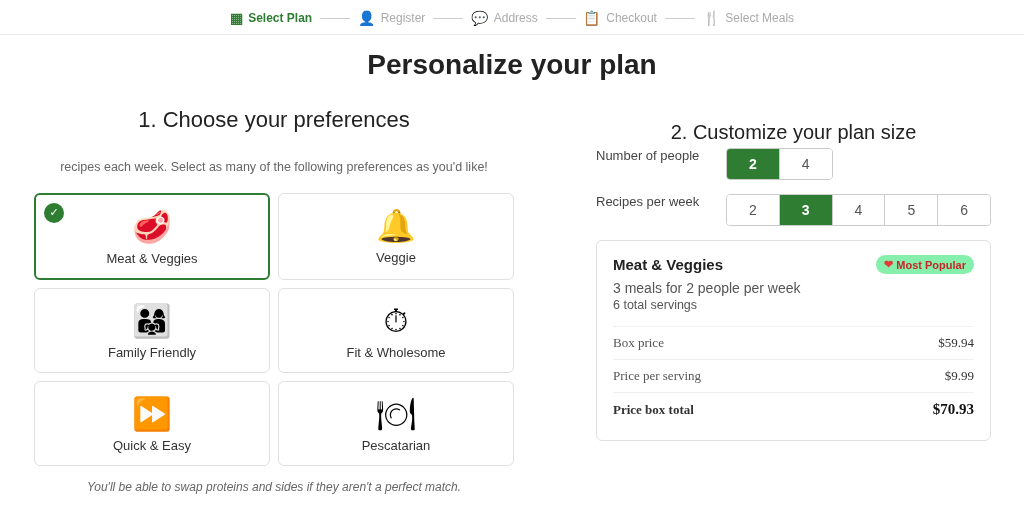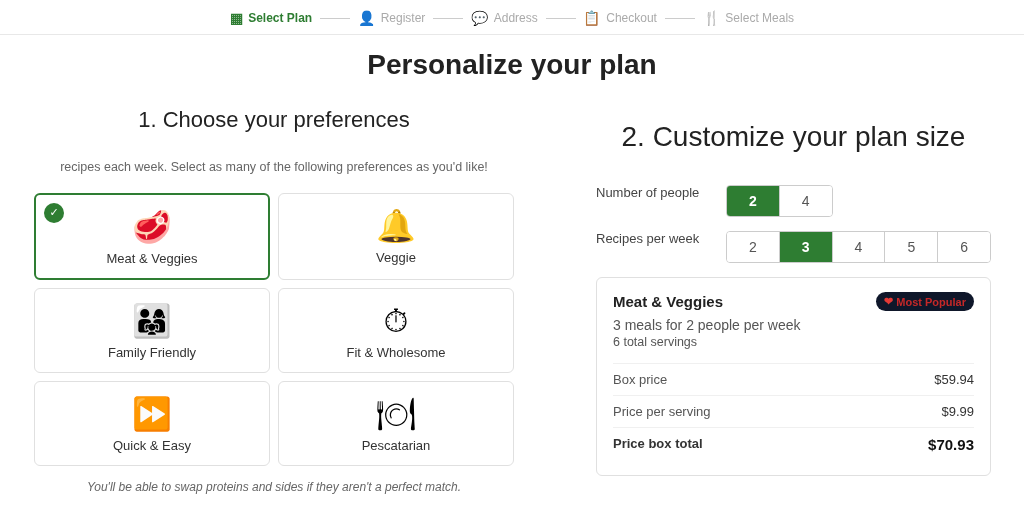--- a/index.html
+++ b/index.html
@@ -131,25 +131,25 @@
       margin-top: 4px;
       font-style: italic;
     }
 
     
     .right-panel {
       flex: 1;
       padding: 10px 10px 10px 20px;
     }
     .customize-title {
-      font-size: 28px;
+      font-size: 20px;
       font-weight: 400;
       color: #222;
       text-align: center;
-      margin-bottom: 32px;
+      margin-bottom: 4px;
       margin-top: 14px;
     }
 
     
     .selector-row {
       display: flex;
       align-items: flex-start;
       margin-bottom: 14px;
     }
     .selector-label {
@@ -199,21 +199,21 @@
       align-items: center;
       justify-content: space-between;
       margin-bottom: 6px;
     }
     .summary-plan-name {
       font-size: 15px;
       font-weight: 700;
       color: #222;
     }
     .popular-badge {
-      background: #0f172a;
+      background: #86efac;
       color: #c62828;
       font-size: 11px;
       font-weight: 600;
       padding: 3px 8px;
       border-radius: 12px;
       display: flex;
       align-items: center;
       gap: 3px;
     }
     .popular-badge::before {
@@ -227,23 +227,24 @@
     }
     .summary-servings {
       font-size: 12.5px;
       color: #555;
       margin-bottom: 14px;
     }
 
     .price-row {
       display: flex;
       justify-content: space-between;
-      align-items: flex-start;
+      align-items: flex-end;
       padding: 8px 0;
       border-top: 1px solid #f0f0f0;
+      font-family: Liberation Serif, serif;
     }
     .price-label {
       font-size: 13px;
       color: #555;
     }
     .price-value {
       font-size: 13px;
       color: #333;
       font-weight: 500;
     }

